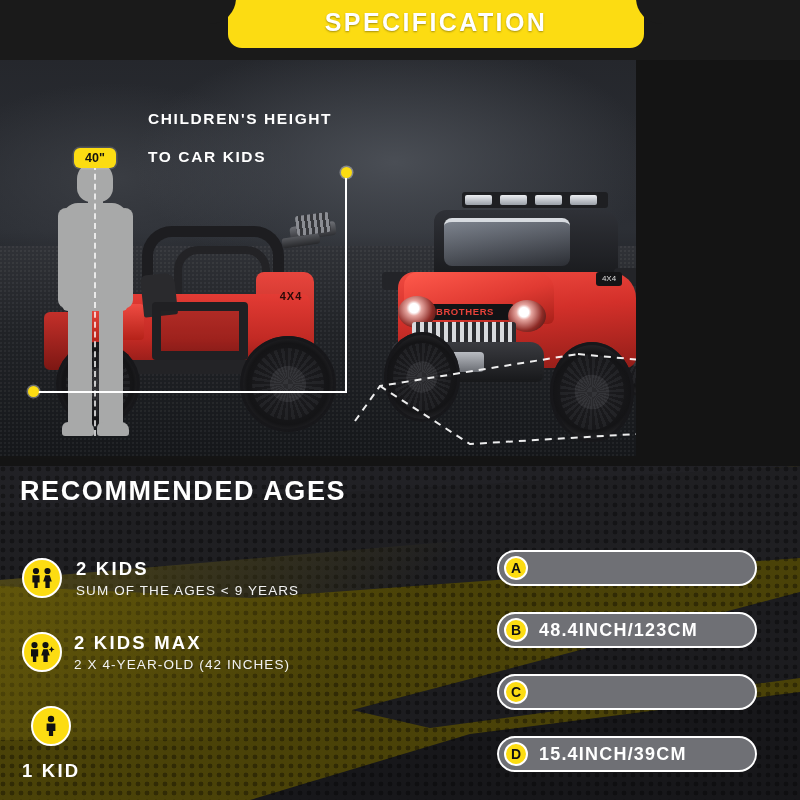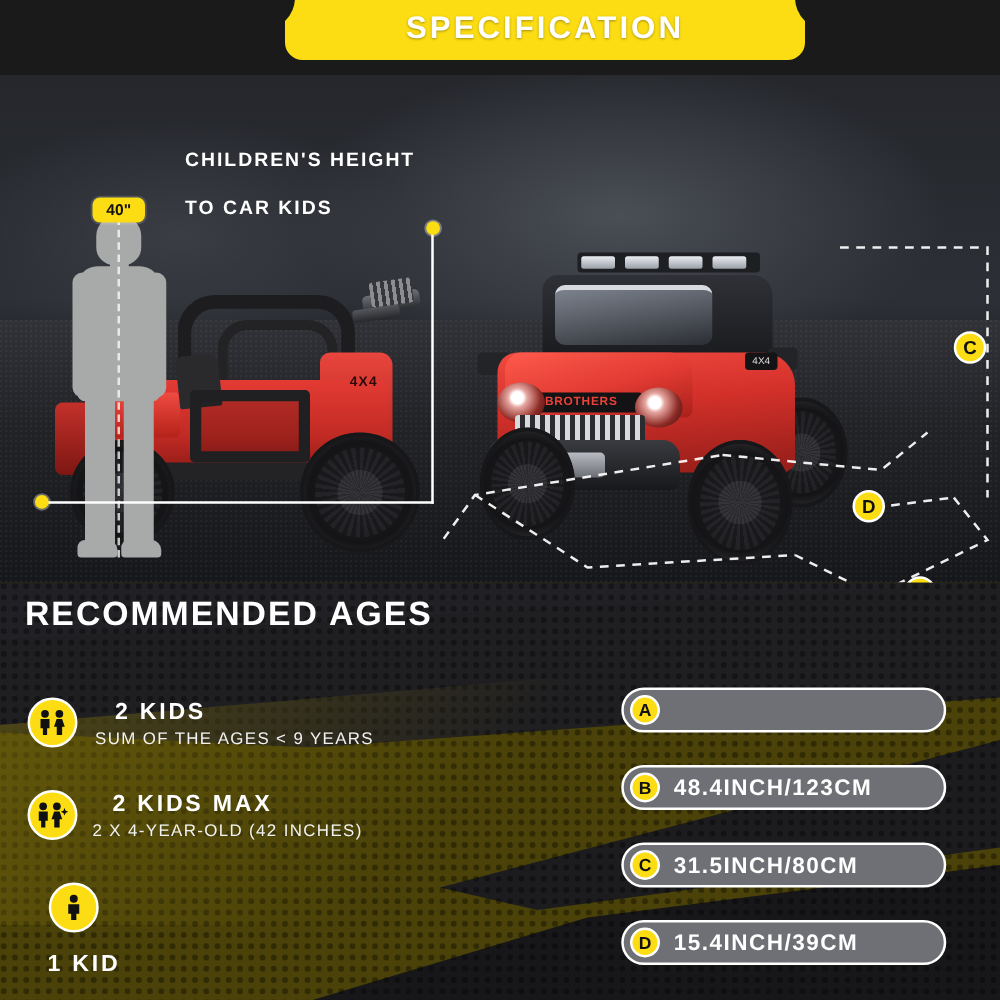--- a/index.html
+++ b/index.html
@@ -23,21 +23,21 @@
     background:#1a1a1a; border-radius:0 0 0 26px;
   }
   .hdr-title {
     position:absolute; left:228px; top:8px; width:416px; text-align:center;
     font-size:25px; font-weight:bold; letter-spacing:2.4px; color:#fff;
     text-shadow:0 1px 2px rgba(0,0,0,.35);
   }
 
   
   .photo {
-    position:absolute; left:0; top:46px; width:800px; height:420px;
+    position:absolute; left:0; top:36px; width:636px; height:420px;
     background:
       radial-gradient(ellipse 420px 200px at 62% 30%, #4a4e55 0%, rgba(40,43,48,0) 62%),
       radial-gradient(ellipse 300px 160px at 18% 34%, #3a3d43 0%, rgba(40,43,48,0) 60%),
       linear-gradient(180deg,#24262b 0%,#2c2f35 46%,#1d1f23 62%,#141619 100%);
     overflow:hidden;
   }
   .ground {
     position:absolute; left:0; top:210px; width:800px; height:210px;
     background:linear-gradient(180deg,#303237 0%,#212327 40%,#15171a 100%);
   }
@@ -140,21 +140,21 @@
     position:absolute; left:20px; top:10px; color:#fff;
     font-size:27px; font-weight:bold; letter-spacing:1.6px; z-index:10;
   }
 
   .age-row { position:absolute; left:22px; z-index:10; display:flex; align-items:center; gap:14px; }
   .age-ico {
     width:40px; height:40px; border-radius:50%; background:#FCDC12;
     border:2.5px solid #fff; display:flex; align-items:center; justify-content:center;
     flex:0 0 auto;
   }
-  .age-txt h4 { color:#fff; font-size:18.5px; font-weight:bold; letter-spacing:2.2px; line-height:1.15;margin-left:16px; }
+  .age-txt h4 { color:#fff; font-size:18.5px; font-weight:bold; letter-spacing:2.2px; line-height:1.15; }
   .age-txt p { color:#f2f2f2; font-size:13.5px; letter-spacing:1.1px; margin-top:3px; }
 
   .pill {
     position:absolute; left:497px; width:260px; height:36px;
     background:#6f7075; border:2px solid #fff; border-radius:18px;
     display:flex; align-items:center; z-index:10;
   }
   .pill-badge {
     width:24px; height:24px; border-radius:50%; background:#FCDC12; border:2px solid #fff;
     color:#111; font-size:14px; font-weight:bold; text-align:center; line-height:21px;
@@ -327,21 +327,20 @@
 
     <div class="pill" style="top:84px;">
       <div class="pill-badge">A</div>
     </div>
     <div class="pill" style="top:146px;">
       <div class="pill-badge">B</div>
       <div class="pill-txt">48.4INCH/123CM</div>
     </div>
     <div class="pill" style="top:208px;">
       <div class="pill-badge">C</div>
-      <div class="pill-txt">31.5INCH/80CM</div>
     </div>
     <div class="pill" style="top:270px;">
       <div class="pill-badge">D</div>
       <div class="pill-txt">15.4INCH/39CM</div>
     </div>
   </div>
 
 </div>
 
 </body></html>

